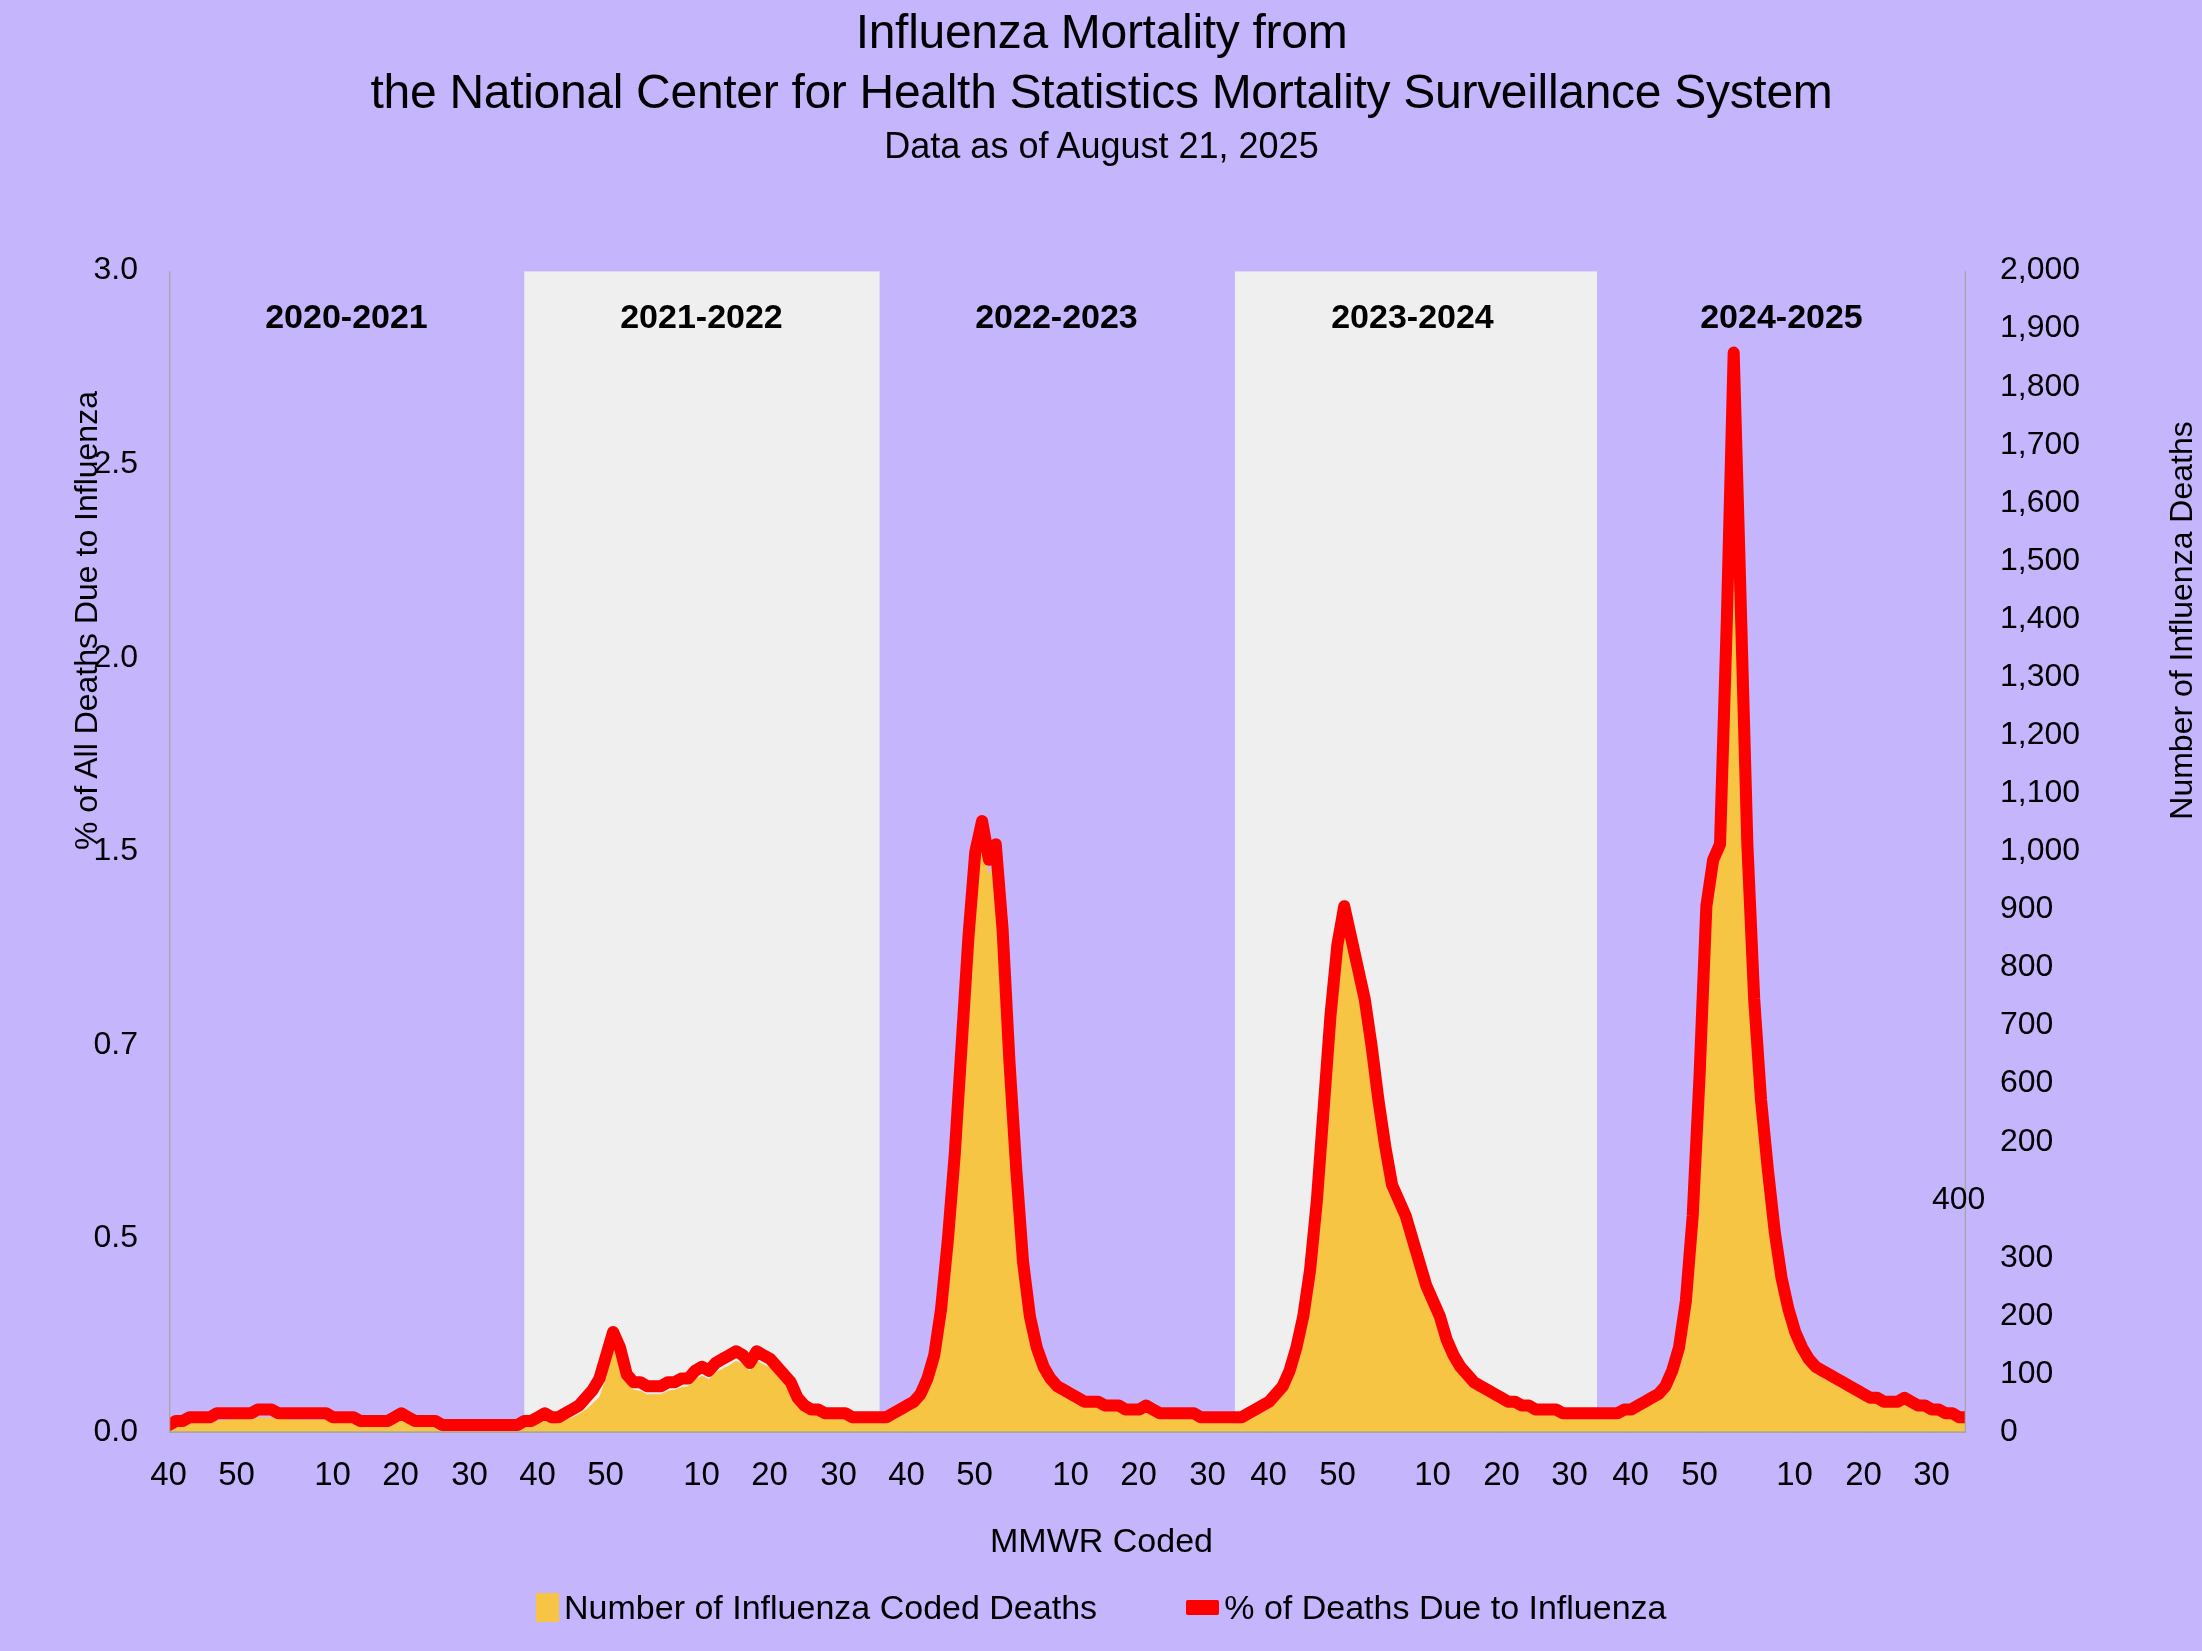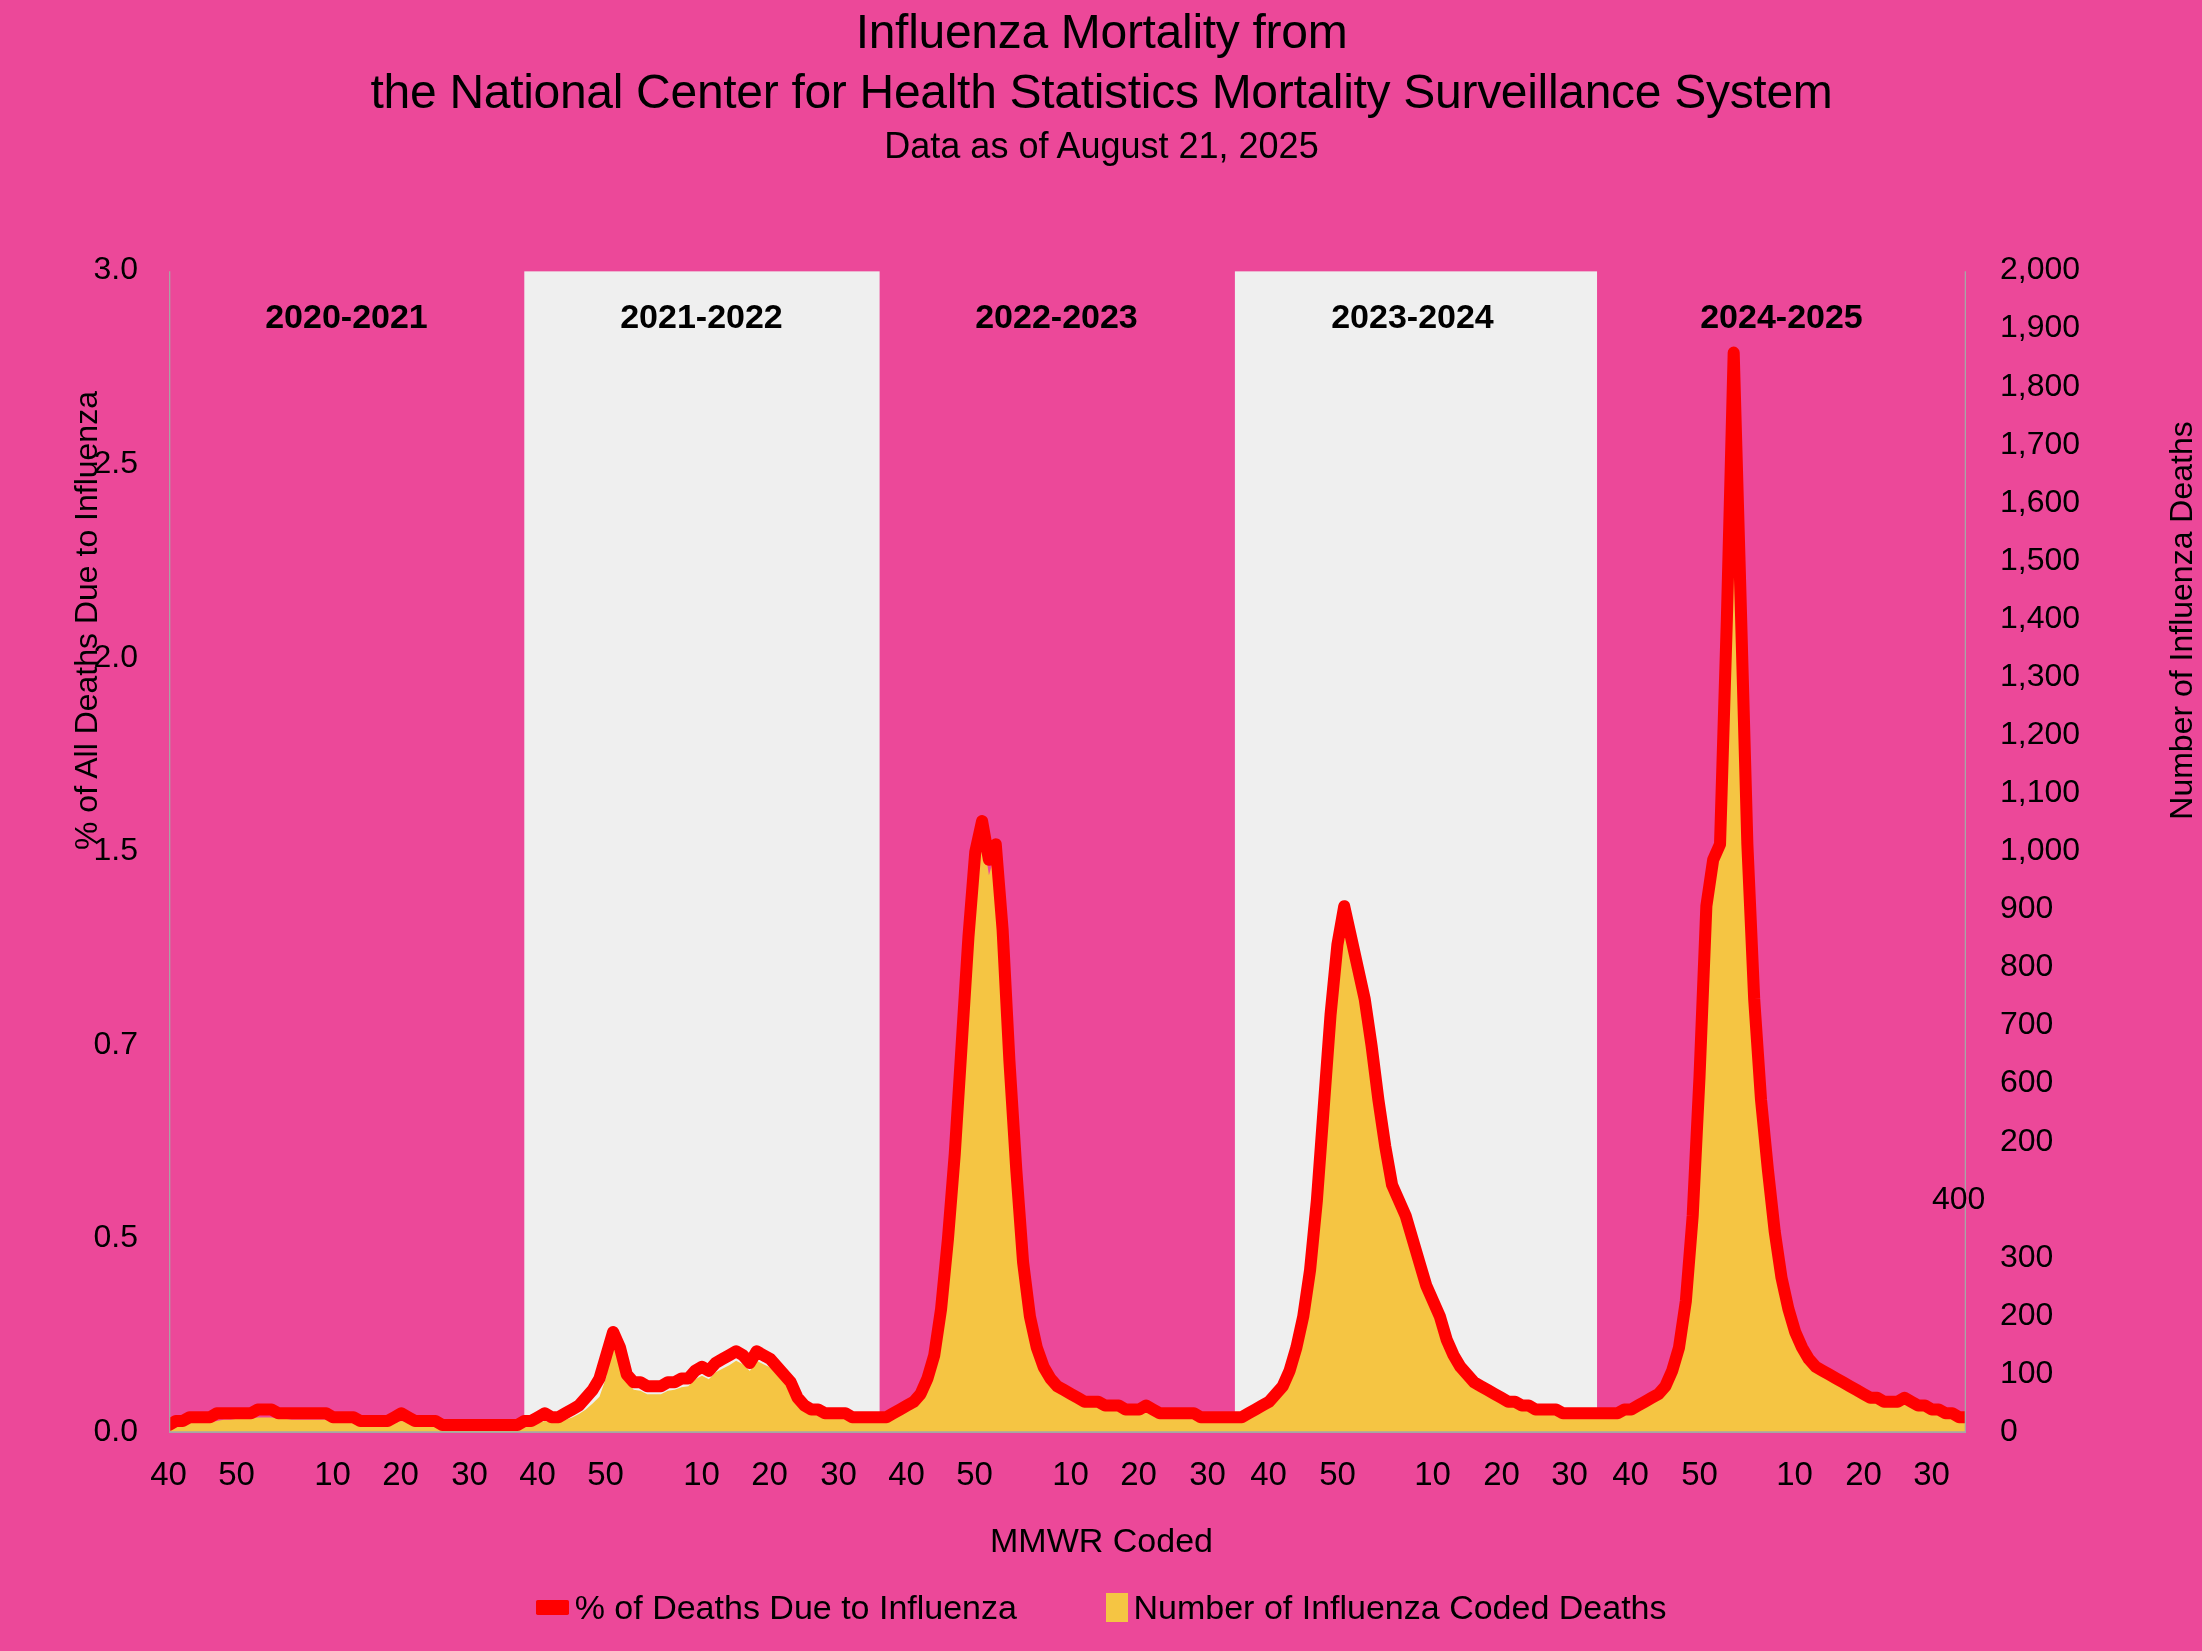--- a/index.html
+++ b/index.html
@@ -10,21 +10,21 @@
   body {
     width: 2203px;
     height: 1652px;
     font-family: "Liberation Sans", sans-serif;
     overflow: hidden;
   }
   #page {
     position: relative;
     width: 2203px;
     height: 1652px;
-    background: #ec4899;
+    background: #c4b5fd;
   }
 
   
   #title-block {
     position: absolute;
     left: 0;
     top: 1.7px;
     width: 2203px;
     text-align: center;
   }
@@ -310,23 +310,23 @@
   <div id="season-layer">
       <div class="season-label" style="left: 209px; width: 275px;">2020-2021</div>
       <div class="season-label" style="left: 564px; width: 275px;">2021-2022</div>
       <div class="season-label" style="left: 919px; width: 275px;">2022-2023</div>
       <div class="season-label" style="left: 1275px; width: 275px;">2023-2024</div>
       <div class="season-label" style="left: 1644px; width: 275px;">2024-2025</div>
     </div>
 
   <div id="legend">
     <div class="legend-item">
+      <div class="legend-swatch-area" id="lg-sw-0" style="background: rgb(245, 197, 67);"></div>
+      <div class="legend-text">Number of Influenza Coded Deaths</div>
+    </div>
+    <div class="legend-item">
       <div class="legend-swatch-line" id="lg-sw-1" style="background: rgb(255, 0, 0);"></div>
       <div class="legend-text">% of Deaths Due to Influenza</div>
     </div>
-    <div class="legend-item">
-      <div class="legend-swatch-area" id="lg-sw-0" style="background: rgb(245, 197, 67);"></div>
-      <div class="legend-text">Number of Influenza Coded Deaths</div>
-    </div>
   </div>
 
 </div>
 
 
 </body></html>

